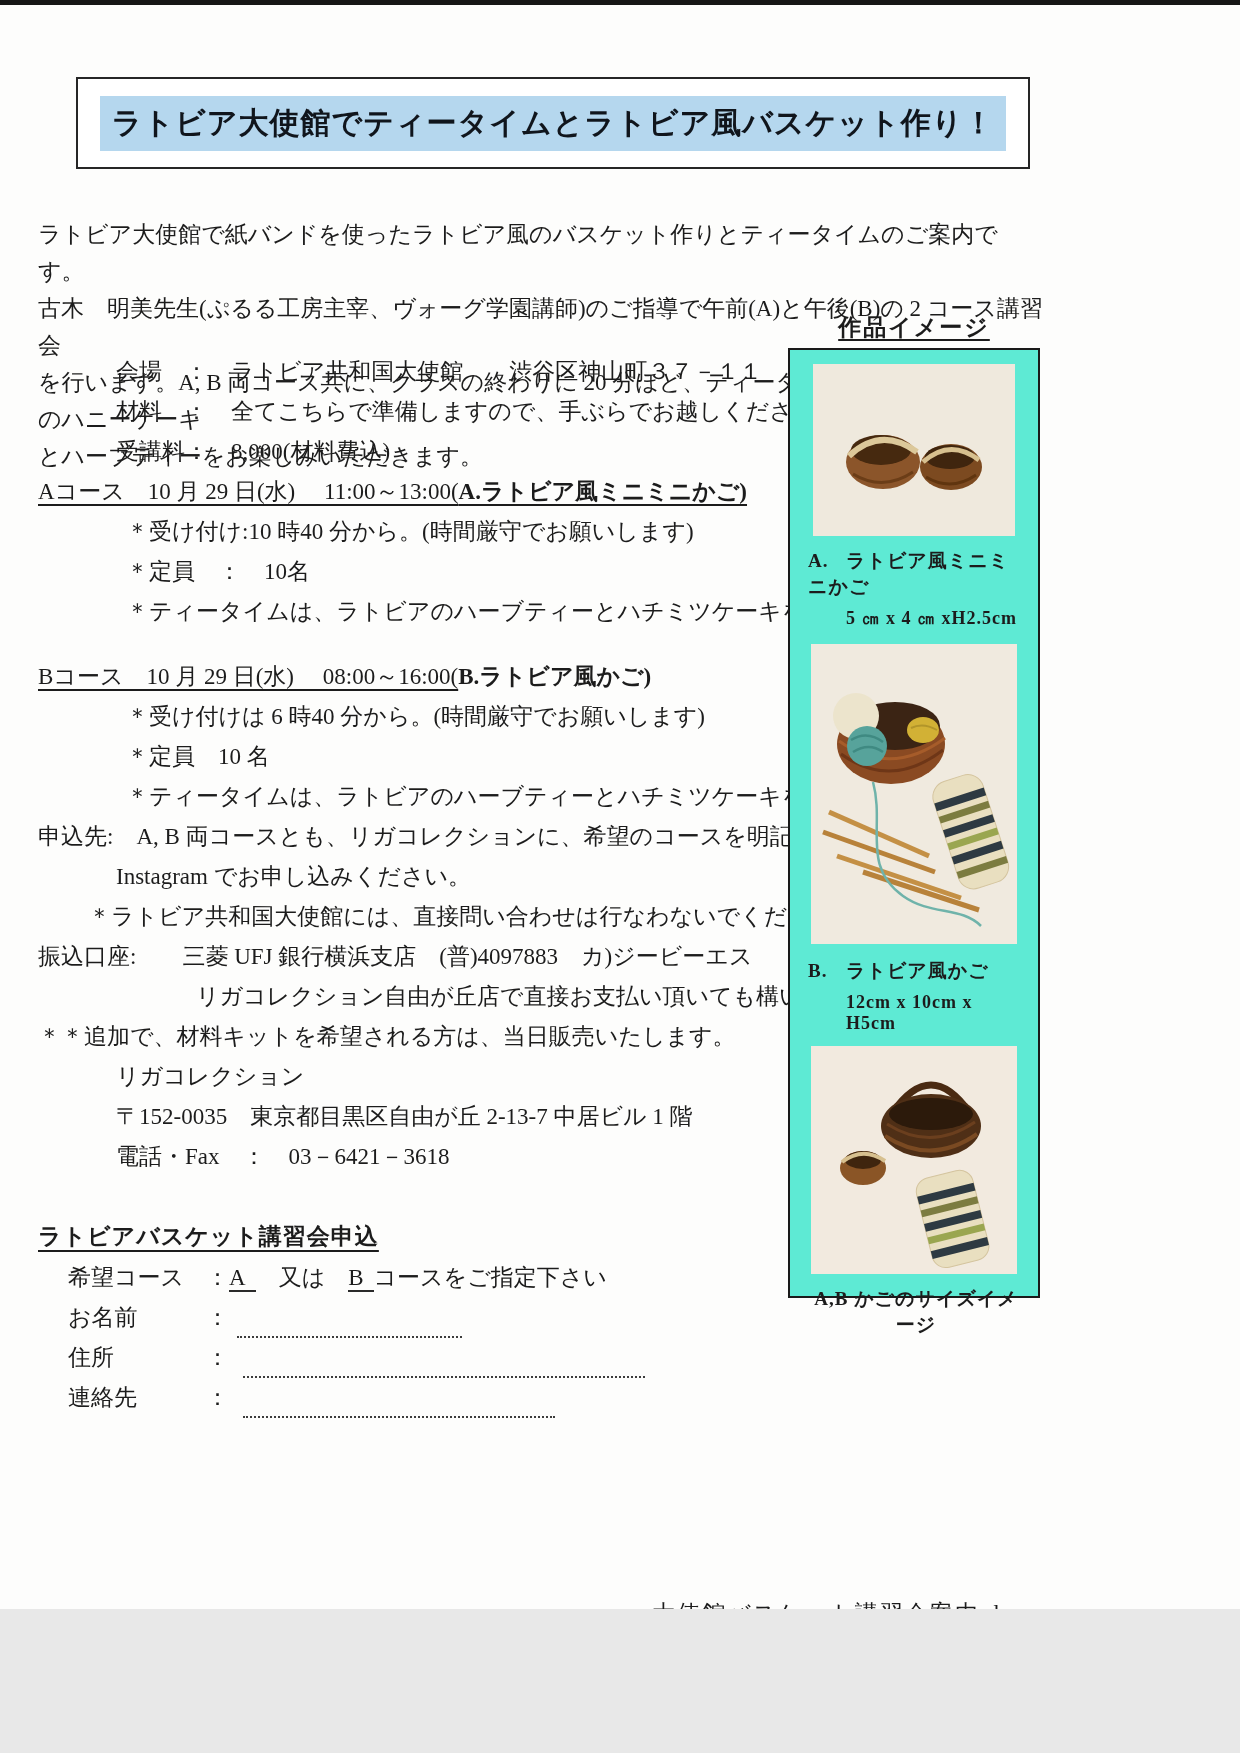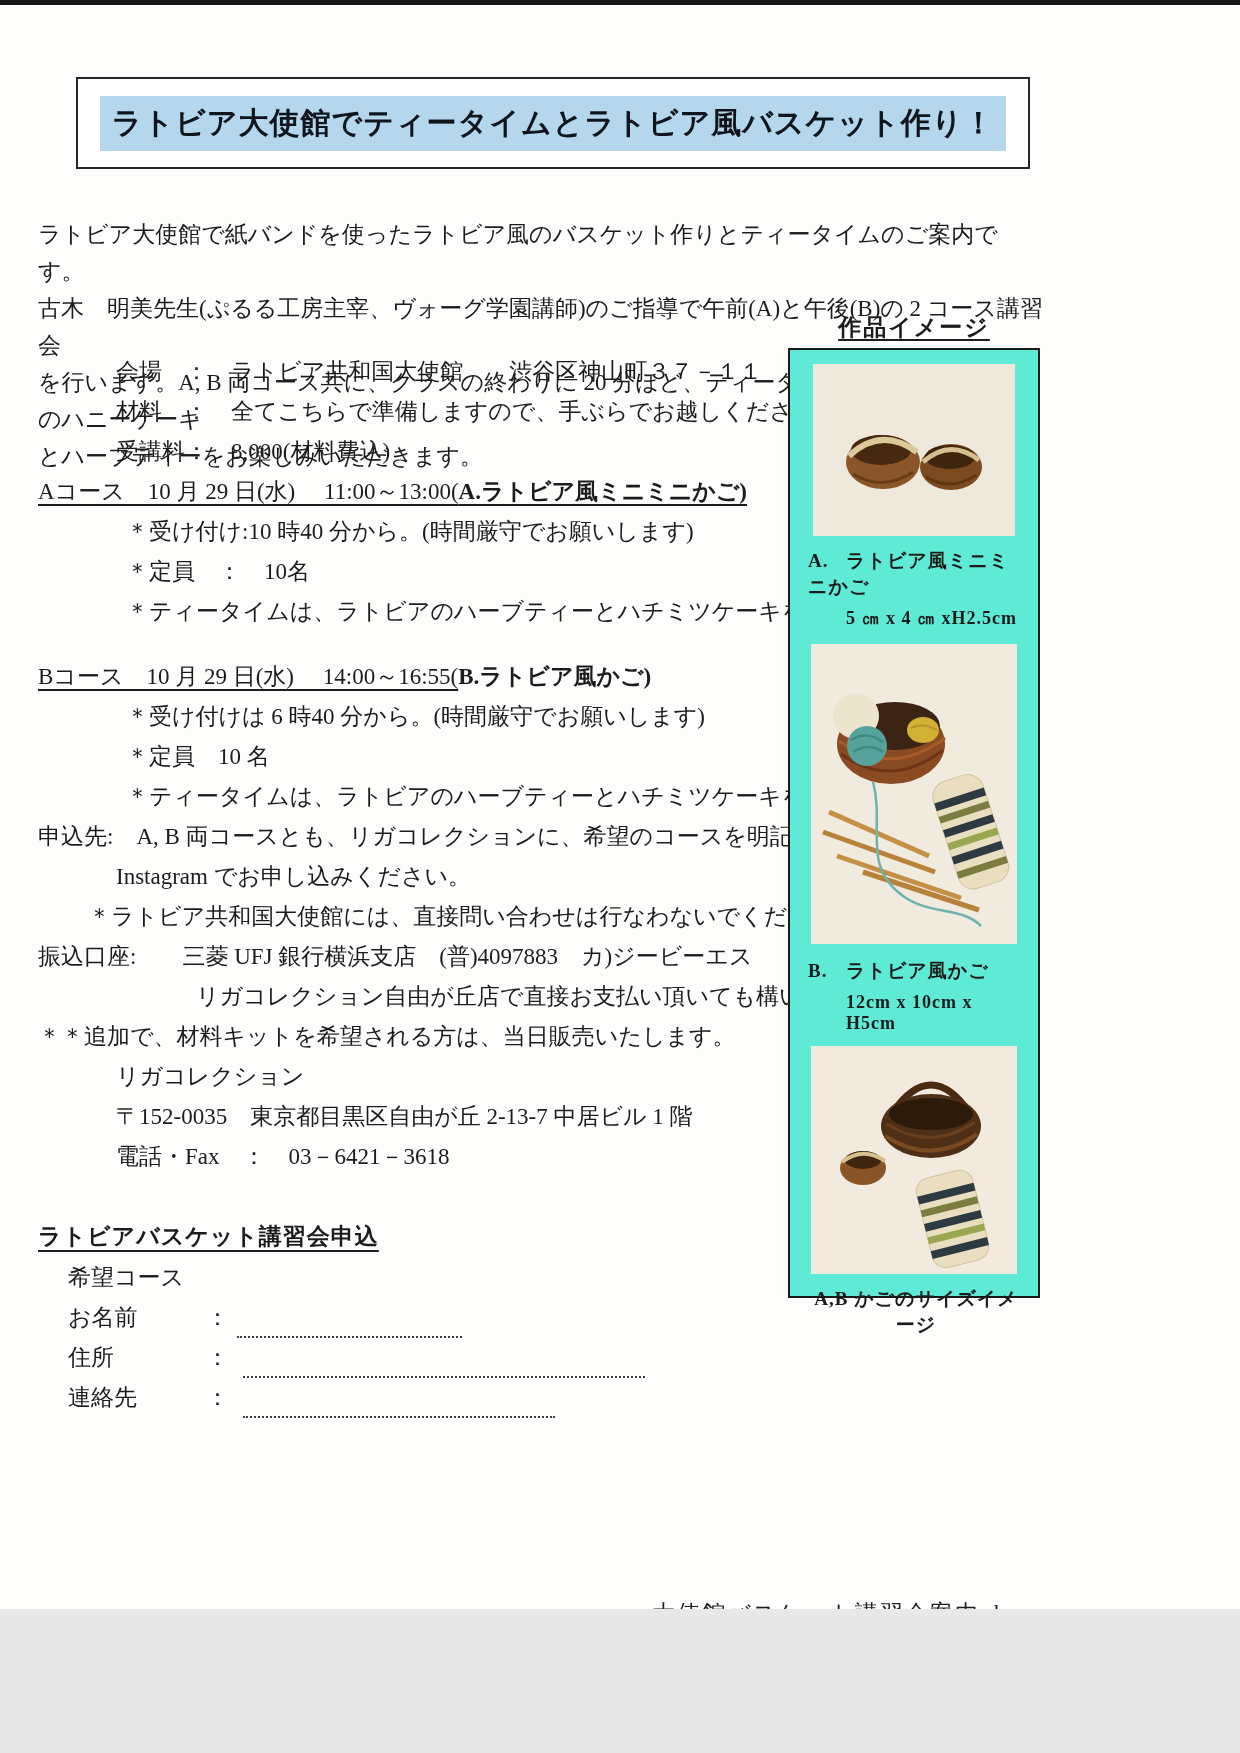--- a/index.html
+++ b/index.html
@@ -80,21 +80,21 @@
   <div class="col">
     <div class="ln in1">会場　：　ラトビア共和国大使館　　渋谷区神山町３７－１１</div>
     <div class="ln in1">材料　：　全てこちらで準備しますので、手ぶらでお越しください。</div>
     <div class="ln in1">受講料：　8,000(材料費込)</div>
 
     <div class="ln"><span class="u"><span>Aコース　10 月 29 日(水)　 11:00～13:00(</span><span class="b">A.ラトビア風ミニミニかご)</span></span></div>
     <div class="ln in2">＊受け付け:10 時40 分から。(時間厳守でお願いします)</div>
     <div class="ln in2">＊定員　：　10名</div>
     <div class="ln in2">＊ティータイムは、ラトビアのハーブティーとハチミツケーキを楽しみます。</div>
 
-    <div class="ln gap-top"><span class="u">Bコース　10 月 29 日(水)　 14:00～16:55(</span><span class="b">B.ラトビア風かご)</span></div>
+    <div class="ln gap-top"><span class="u">Bコース　10 月 29 日(水)　 08:00～16:00(</span><span class="b">B.ラトビア風かご)</span></div>
     <div class="ln in2">＊受け付けは 6 時40 分から。(時間厳守でお願いします)</div>
     <div class="ln in2">＊定員　10 名</div>
     <div class="ln in2">＊ティータイムは、ラトビアのハーブティーとハチミツケーキを楽しみます。</div>
 
     <div class="ln">申込先:　A, B 両コースとも、リガコレクションに、希望のコースを明記し、電話又は</div>
     <div class="ln in1">Instagram でお申し込みください。</div>
     <div class="ln in3">＊ラトビア共和国大使館には、直接問い合わせは行なわないでください。</div>
 
     <div class="ln">振込口座:　　三菱 UFJ 銀行横浜支店　(普)4097883　カ)ジービーエス</div>
     <div class="ln in4">リガコレクション自由が丘店で直接お支払い頂いても構いません。</div>
@@ -103,20 +103,21 @@
     <div class="ln in1">リガコレクション</div>
     <div class="ln in1">〒152-0035　東京都目黒区自由が丘 2-13-7 中居ビル 1 階</div>
     <div class="ln in1">電話・Fax　：　03－6421－3618</div>
   </div>
 
   <div class="form">
     <div class="hd">ラトビアバスケット講習会申込</div>
 
     <div class="frow">
       <span class="flabel">希望コース</span>
+      <span class="fval"><span>：</span><span class="ub">A</span><span>　又は　</span><span class="ub">B</span><span>コースをご指定下さい</span></span>
     </div>
 
     <div class="frow">
       <span class="flabel">お名前</span>
       <span class="fval">：</span>
       <span class="dots name"></span>
     </div>
 
     <div class="frow">
       <span class="flabel">住所</span>

